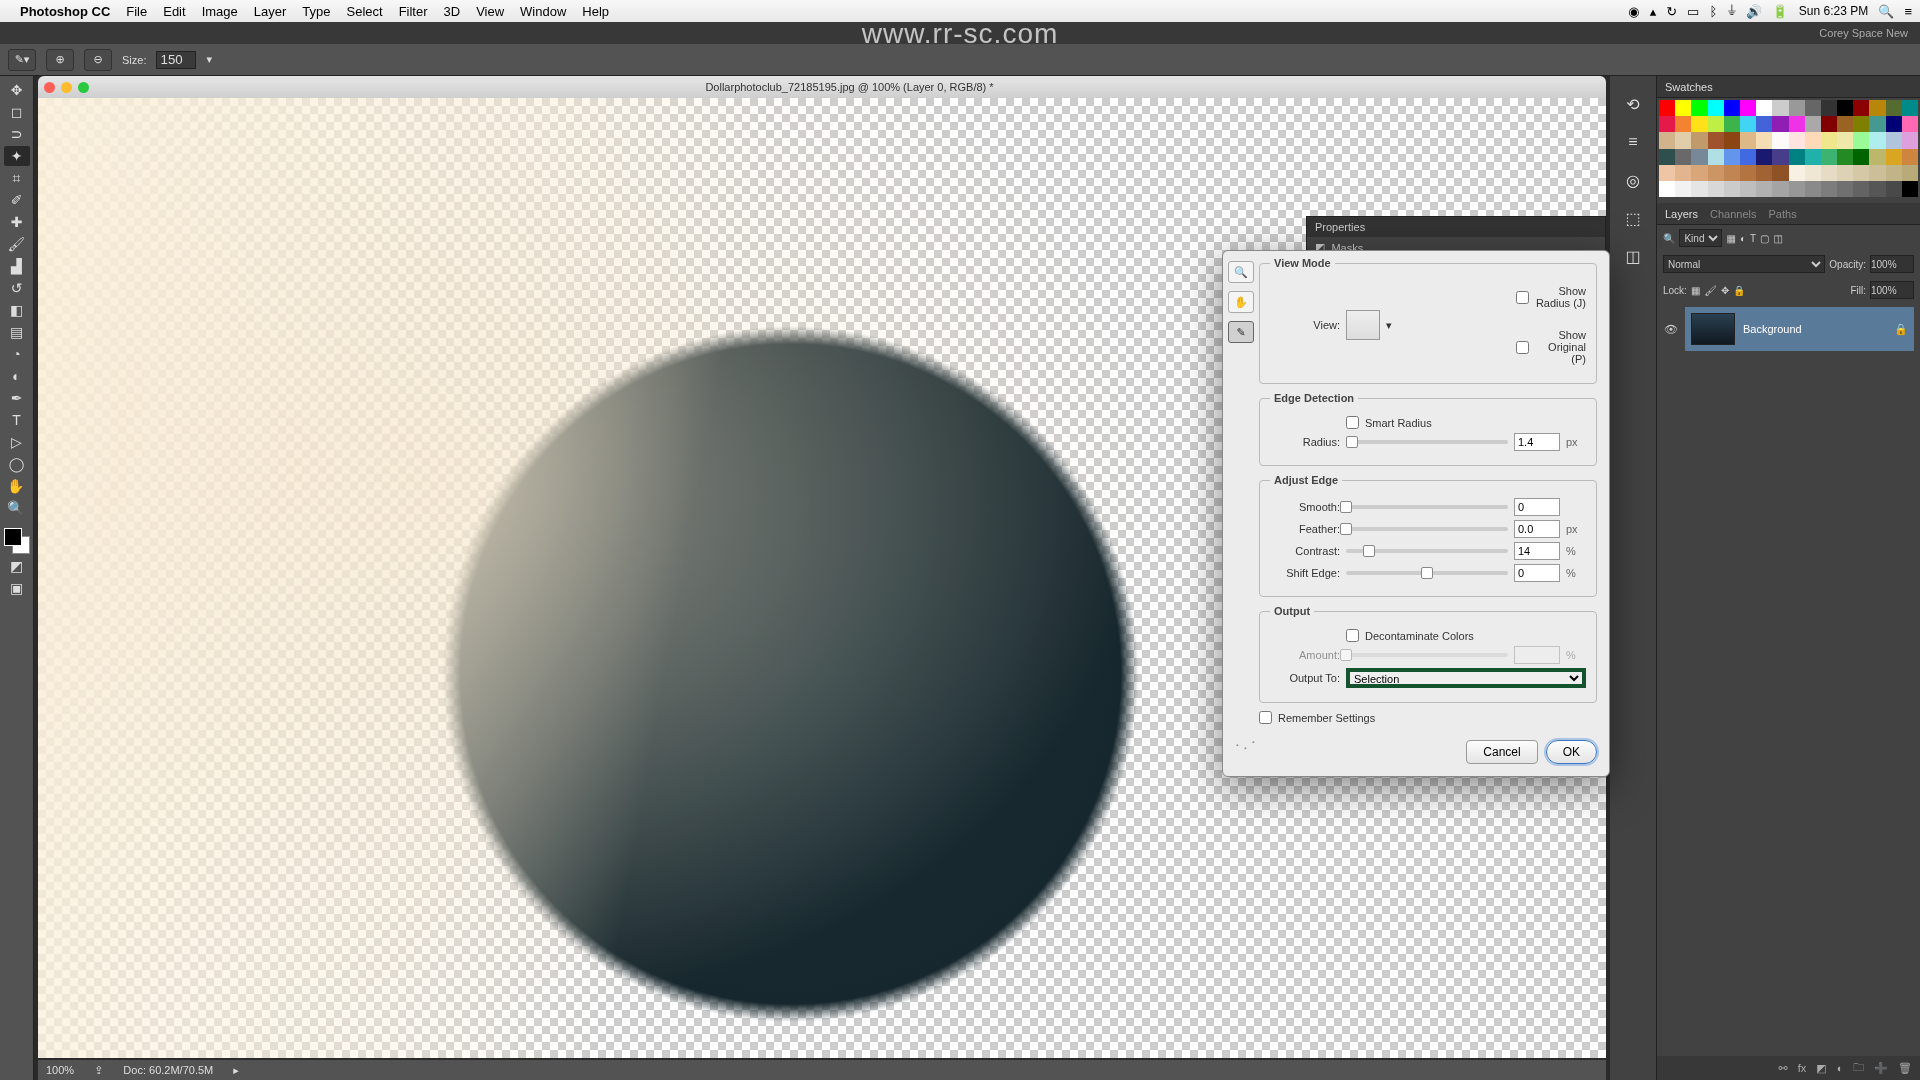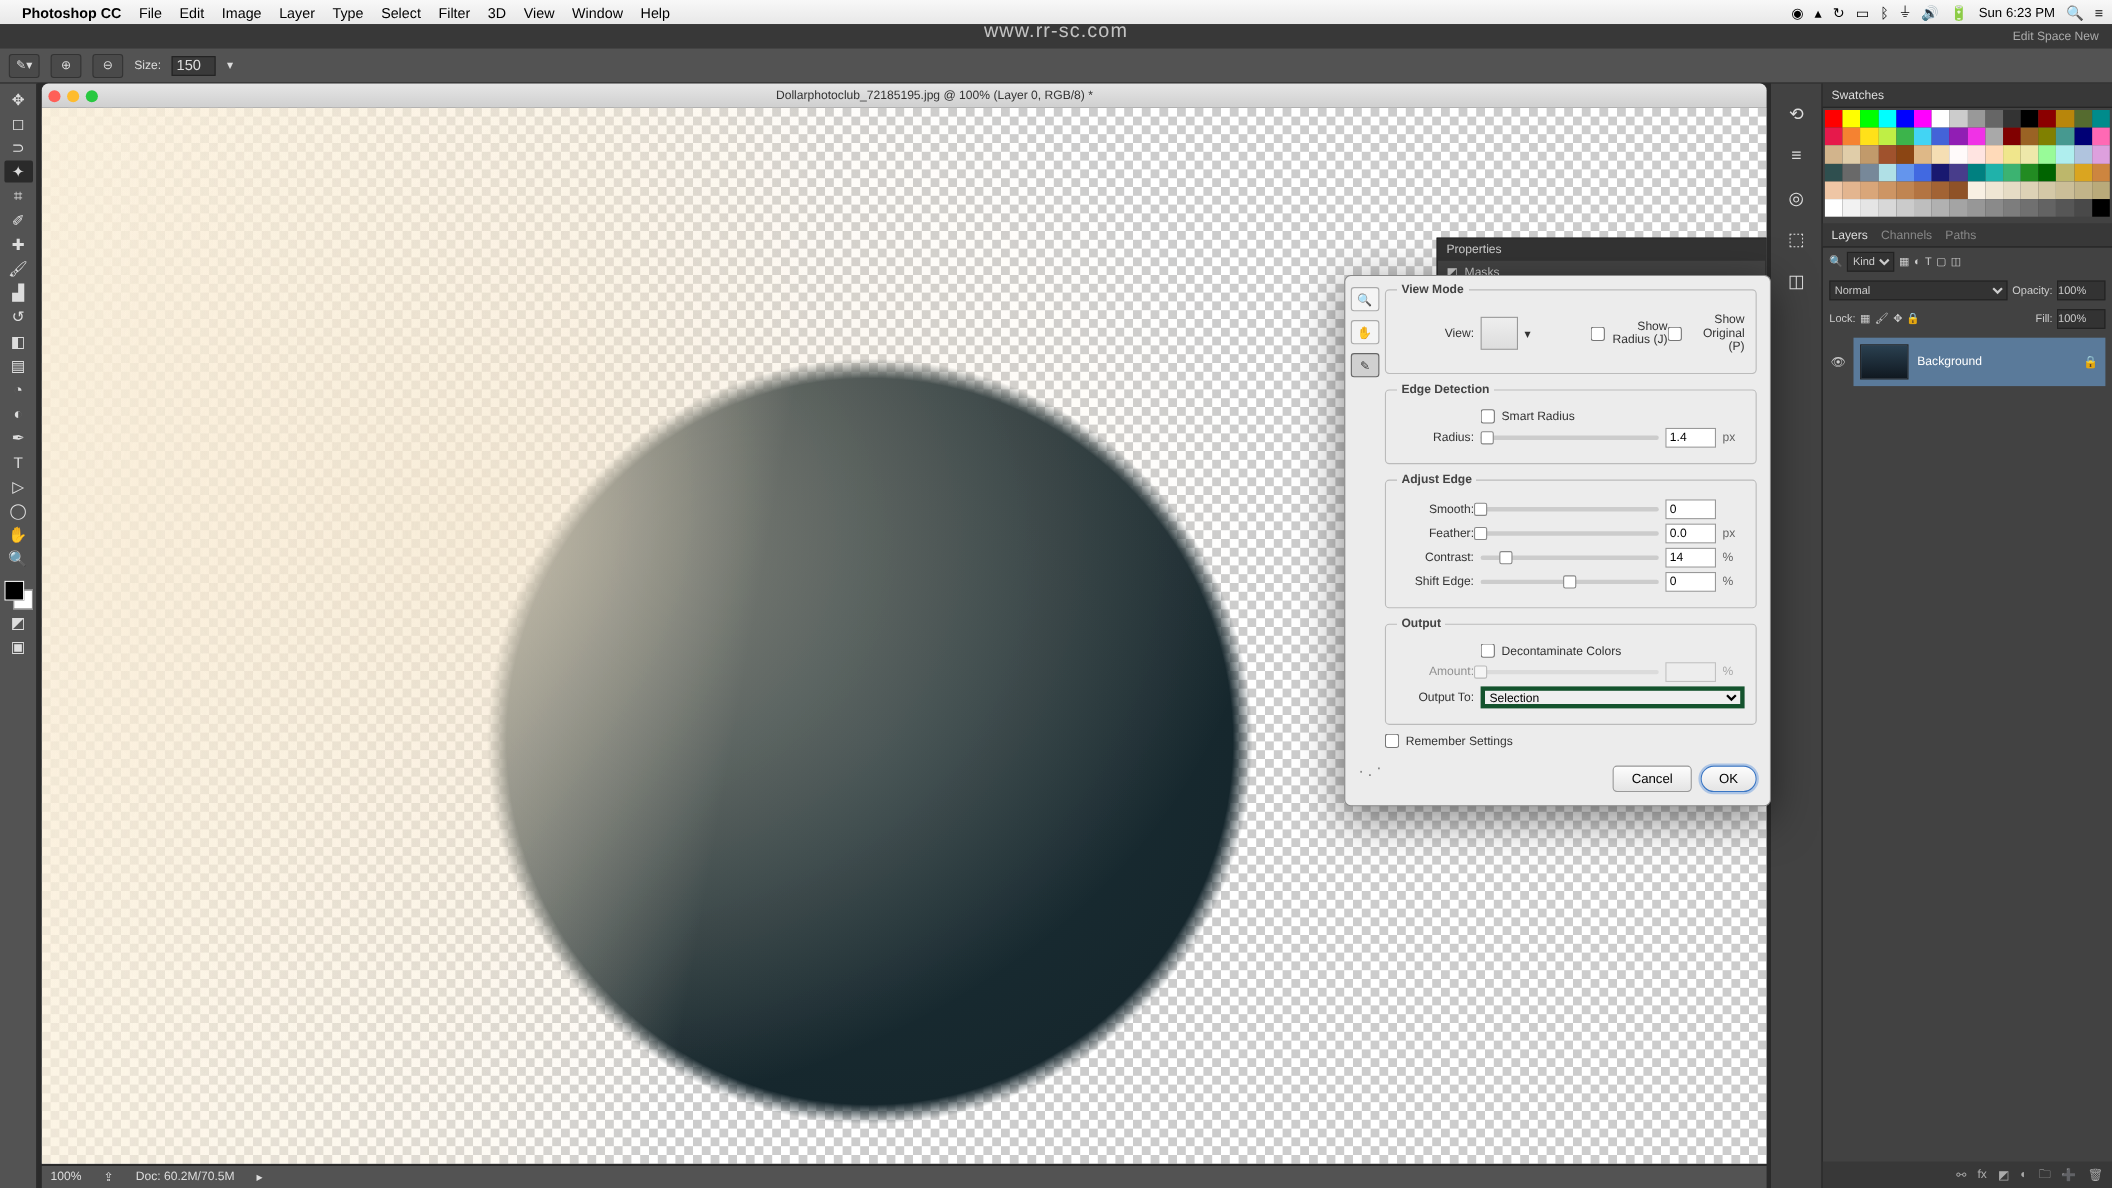--- a/index.html
+++ b/index.html
@@ -84,21 +84,21 @@
 .dialog .row label { width: 70px; text-align:right; }
 .dialog input[type=text] { width: 46px; height:18px; border:1px solid #999; padding:0 3px; font-size:11px; }
 .dialog select { height:20px; border:4px solid #14532d; font-size:11px; }
 .dialog .slider { flex:1; height:4px; background:#ccc; border-radius:2px; position:relative; }
 .dialog .slider .thumb { position:absolute; top:-4px; width:12px; height:12px; background:#fff; border:1px solid #888; border-radius:2px; transform:translateX(-50%); }
 .dialog .unit { width: 20px; color:#666; }
 .dialog .btns { display:flex; justify-content:flex-end; gap:8px; padding: 0 12px 12px 0; }
 .dialog button { height:24px; padding: 0 16px; border:1px solid #999; border-radius:4px; background:linear-gradient(#fdfdfd,#e4e4e4); font-size:12px; }
 .dialog button.primary { border-color:#3a76c4; box-shadow: 0 0 0 2px rgba(80,140,220,0.4); border-radius: 12px; }
 .view-thumb { width:34px; height:30px; border:1px solid #999; background: linear-gradient(#eee,#ddd); display:inline-block; }
-.watermark { position:absolute; top:18px; left:50%; transform:translateX(-50%); color:rgba(255,255,255,0.7); font-size:18px; font-weight:300; letter-spacing:1px; z-index:20; pointer-events:none; }
+.watermark { position:absolute; top:18px; left:50%; transform:translateX(-50%); color:rgba(255,255,255,0.7); font-size:28px; font-weight:300; letter-spacing:1px; z-index:20; pointer-events:none; }
 </style>
 </head>
 <body>
 
 <div class="menubar">
   <span class="apple"></span>
   <span class="app-name">Photoshop CC</span>
   <span class="menu-item">File</span>
   <span class="menu-item">Edit</span>
   <span class="menu-item">Image</span>
@@ -121,21 +121,21 @@
     <span class="icon">🔋</span>
     <span>Sun 6:23 PM</span>
     <span class="icon">🔍</span>
     <span class="icon">≡</span>
   </div>
 </div>
 
 <div class="watermark">www.rr-sc.com</div>
 
 <div class="workspace-bar">
-  <span>Edit Space New</span>
+  <span>Corey Space New</span>
 </div>
 
 <div class="options-bar">
   <span class="btn">✎▾</span>
   <span class="btn">⊕</span>
   <span class="btn">⊖</span>
   <span>Size:</span>
   <input type="text" value="150" style="">
   <span>▾</span>
 </div>
@@ -367,21 +367,21 @@
       <div class="dtool">✋</div>
       <div class="dtool active">✎</div>
     </div>
     <div class="content">
       <fieldset>
         <legend>View Mode</legend>
         <div class="row">
           <label>View:</label>
           <span class="view-thumb"></span>
           <span>▾</span>
-          <div style="margin-left:auto; display:flex; flex-direction:row; gap:0;">
+          <div style="margin-left:auto; display:flex; flex-direction:column; gap:12px;">
             <label class="row full">
                 <input type="checkbox" style=""> 
                 <span>Show Radius (J)</span>
               </label>
             <label class="row full">
                 <input type="checkbox" style=""> 
                 <span>Show Original (P)</span>
               </label>
           </div>
         </div>

